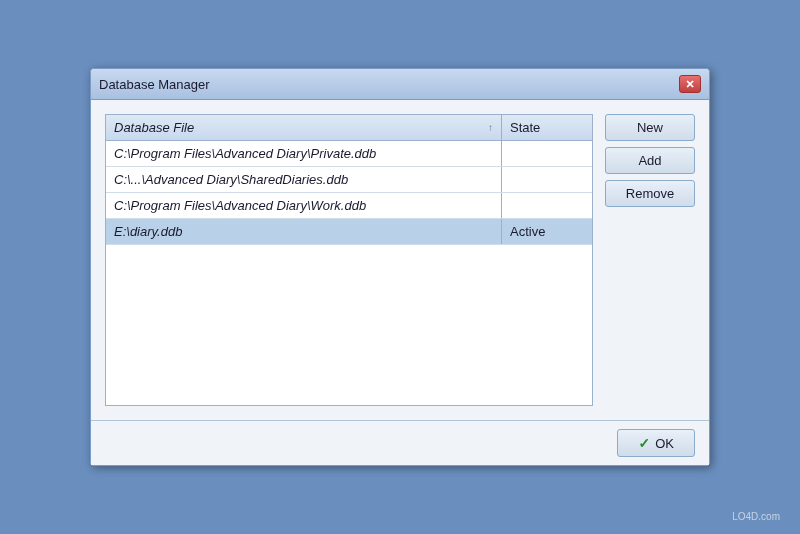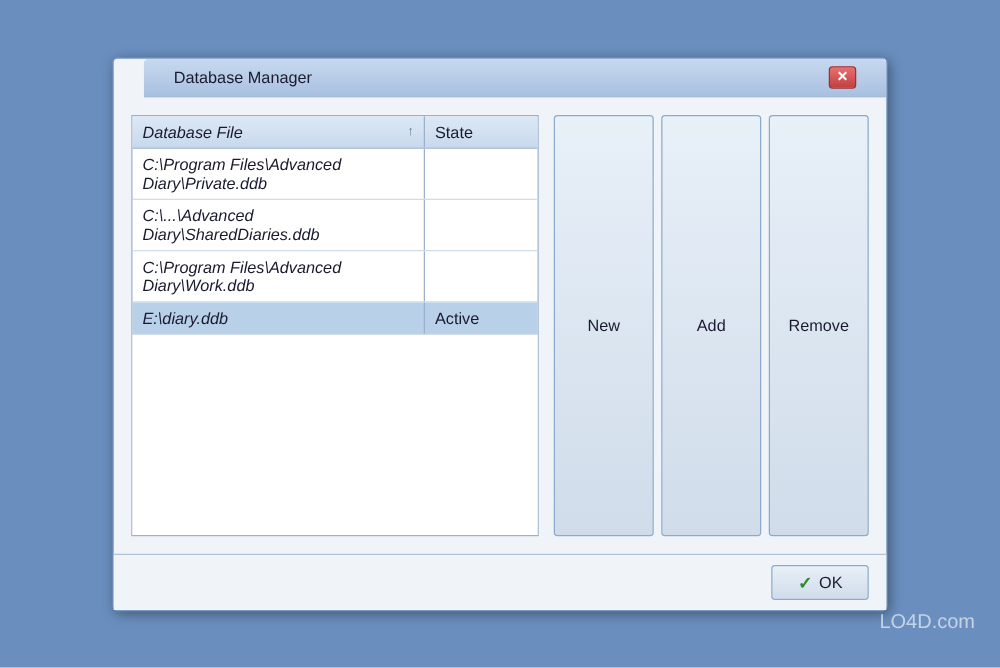--- a/index.html
+++ b/index.html
@@ -22,27 +22,26 @@
     .window {
       width: 620px;
       background: #f0f4f8;
       border: 1px solid #7a9bc5;
       border-radius: 4px;
       box-shadow: 2px 2px 10px rgba(0,0,0,0.4);
     }
 
     .title-bar {
       background: linear-gradient(to bottom, #c8d9ef, #a8c0e0);
-      padding: 6px 24px;
+      padding: 6px 8px;
       display: flex;
       align-items: center;
       justify-content: space-between;
       border-bottom: 1px solid #7a9bc5;
       border-radius: 4px 4px 0 0;
-      margin-left: 24px;
     }
 
     .title-text {
       font-size: 13px;
       font-weight: normal;
       color: #1a1a2e;
     }
 
     .close-btn {
       width: 22px;
@@ -113,21 +112,21 @@
       padding: 5px 8px;
     }
 
     .table-empty {
       height: 160px;
       background: white;
     }
 
     .buttons-section {
       display: flex;
-      flex-direction: row;
+      flex-direction: column;
       gap: 6px;
       min-width: 90px;
     }
 
     .btn {
       padding: 5px 12px;
       background: linear-gradient(to bottom, #e8f0f8, #d0dcea);
       border: 1px solid #8aabcc;
       border-radius: 3px;
       cursor: pointer;
@@ -164,23 +163,23 @@
     }
 
     .check-icon {
       color: #2a8a2a;
       font-size: 14px;
       font-weight: bold;
     }
 
     .watermark {
       position: absolute;
-      bottom: 27px;
+      bottom: 12px;
       right: 20px;
-      font-size: 16px;
+      font-size: 10px;
       color: rgba(255,255,255,0.6);
     }
 
     .sort-indicator {
       font-size: 10px;
       color: #5a7a9a;
     }
   </style>
 </head>
 <body>

